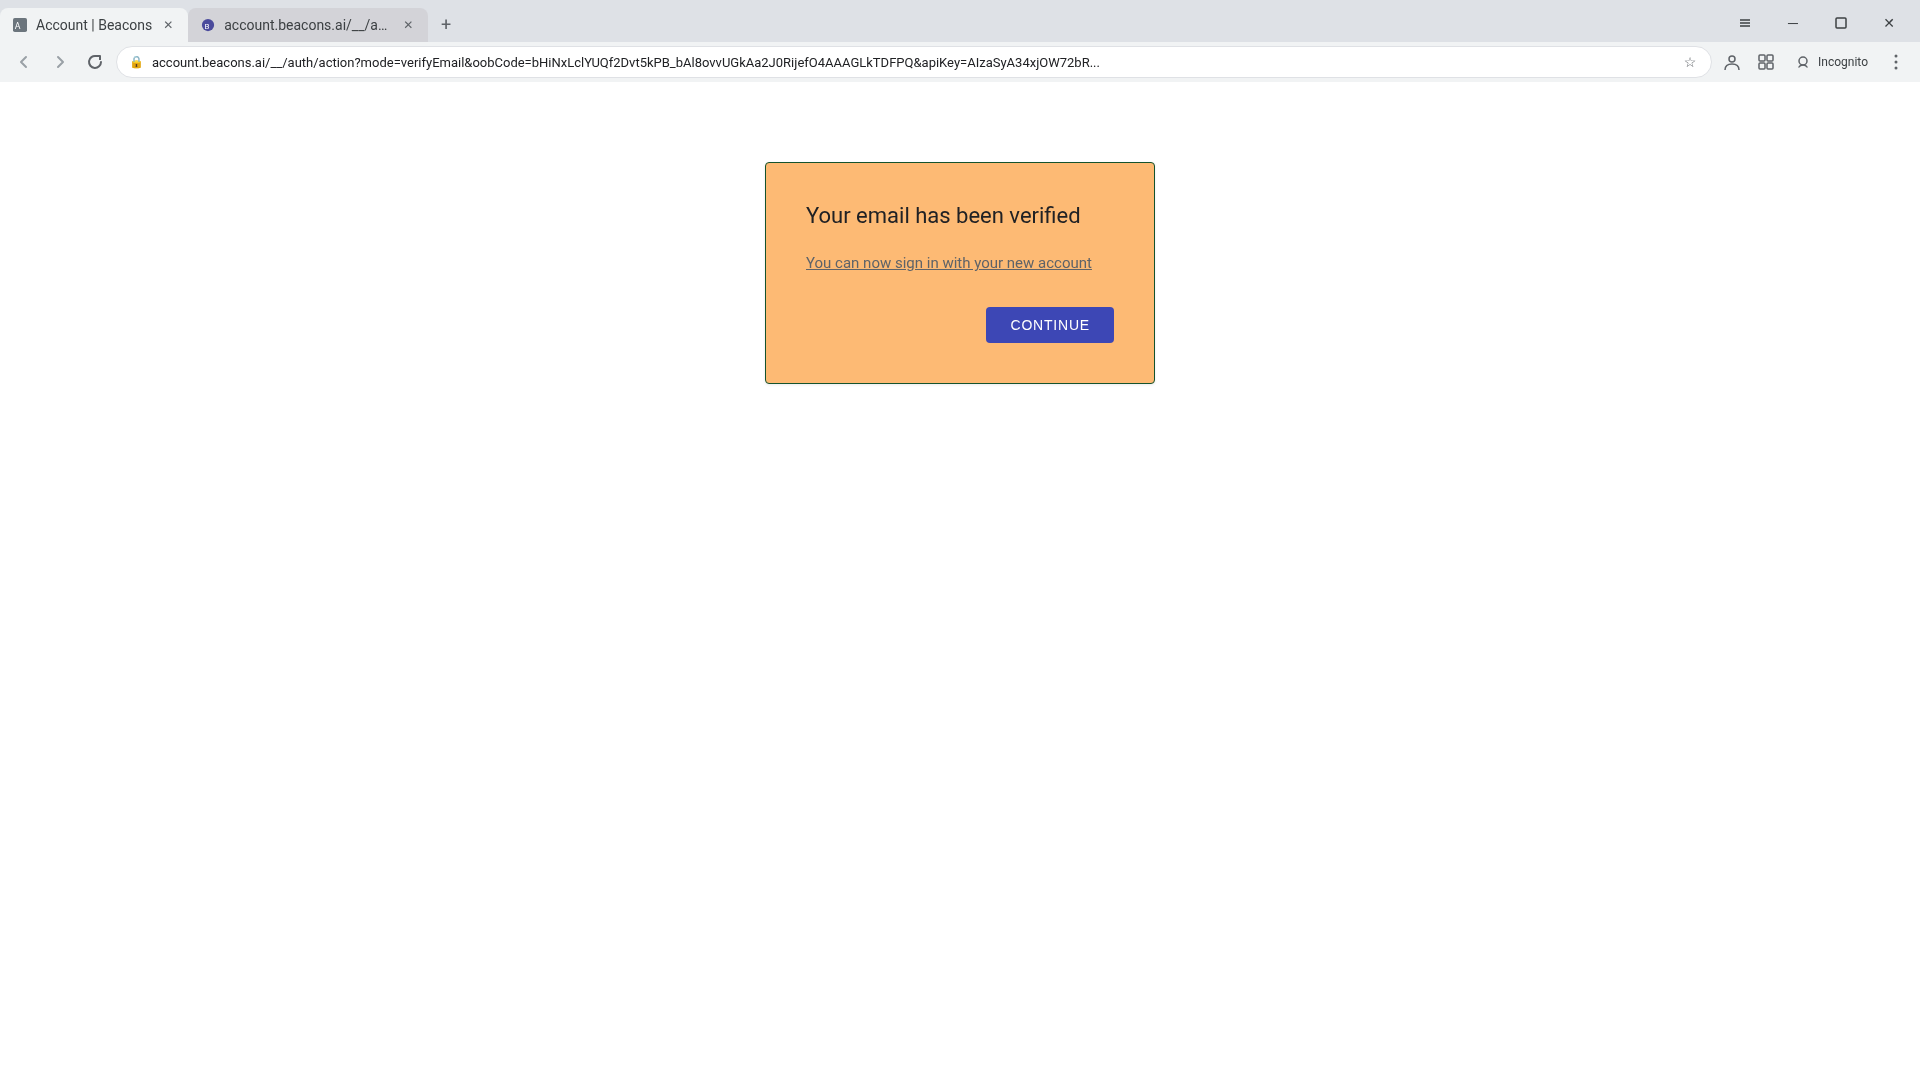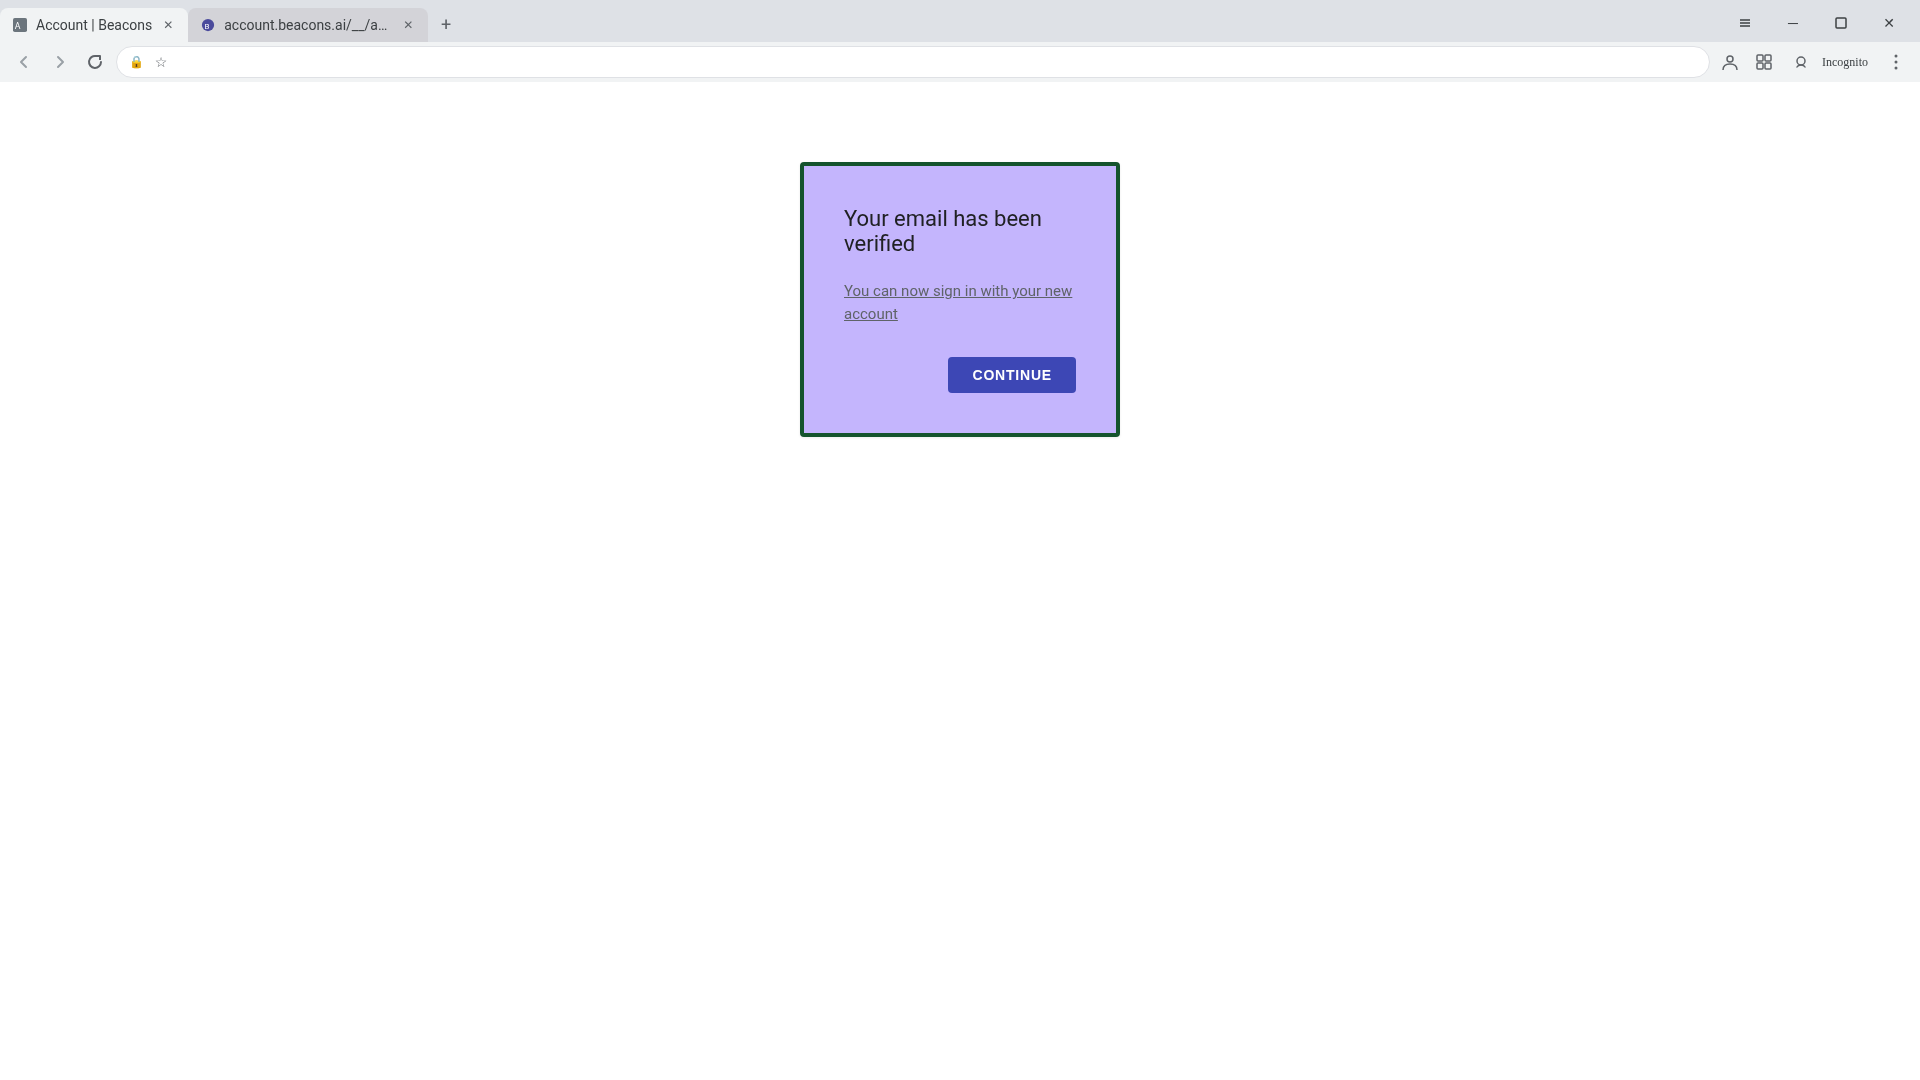--- a/index.html
+++ b/index.html
@@ -211,45 +211,44 @@
       align-items: center;
       justify-content: center;
       cursor: pointer;
       color: #5f6368;
       font-size: 16px;
     }
 
     .incognito-badge {
       display: flex;
       align-items: center;
-      gap: 12px;
+      gap: 6px;
       padding: 4px 10px;
       border-radius: 20px;
       cursor: pointer;
       color: #3c4043;
       font-size: 12px;
-      font-family: Liberation Serif, serif;
     }
 
     
     .page-content {
       background: white;
       width: 100%;
       height: calc(1080px - 82px);
       display: flex;
       align-items: flex-start;
       justify-content: center;
       padding-top: 80px;
     }
 
     .verification-card {
-      background: #c4b5fd;
-      border: 4px solid #14532d;
+      background: #fdba74;
+      border: 1px solid #14532d;
       border-radius: 4px;
-      width: 320px;
+      width: 390px;
       padding: 40px 40px 40px 40px;
       box-shadow: 0 1px 3px rgba(0,0,0,0.08);
     }
 
     .card-title {
       font-size: 22px;
       color: #202124;
       font-weight: 400;
       margin-bottom: 24px;
       text-align: left;
@@ -269,21 +268,21 @@
       justify-content: flex-end;
     }
 
     .continue-btn {
       background: #3d47b5;
       color: white;
       border: none;
       padding: 10px 24px;
       border-radius: 4px;
       font-size: 14px;
-      font-weight: 700;
+      font-weight: 400;
       letter-spacing: 0.8px;
       cursor: pointer;
       text-transform: uppercase;
       text-align: right;
     }
   </style>
 </head>
 <body>
 
 <div class="browser-chrome">
@@ -343,20 +342,21 @@
     </div>
     <div class="nav-btn">
       <svg width="18" height="18" viewBox="0 0 18 18">
           <path d="M14 9A6 6 0 1 1 9 3" stroke="#5f6368" stroke-width="2" fill="none" stroke-linecap="round"></path>
           <polyline points="9,3 13,3 13,7" fill="none" stroke="#5f6368" stroke-width="2" stroke-linejoin="round"></polyline>
         </svg>
     </div>
 
     <div class="address-bar-container">
       <span class="lock-icon">🔒</span>
+      <span class="address-text">account.beacons.ai/__/auth/action?mode=verifyEmail&amp;oobCode=bHiNxLclYUQf2Dvt5kPB_bAl8ovvUGkAa2J0RijefO4AAAGLkTDFPQ&amp;apiKey=AIzaSyA34xjOW72bR...</span>
       <div class="address-bar-icons">
         <span class="address-icon">☆</span>
       </div>
     </div>
 
     <div class="toolbar-right">
       <div class="toolbar-btn">
         <svg width="20" height="20" viewBox="0 0 20 20">
             <circle cx="10" cy="7" r="3" stroke="#5f6368" stroke-width="1.5" fill="none"></circle>
             <path d="M3 18c0-4 3-6 7-6s7 2 7 6" stroke="#5f6368" stroke-width="1.5" fill="none"></path>

